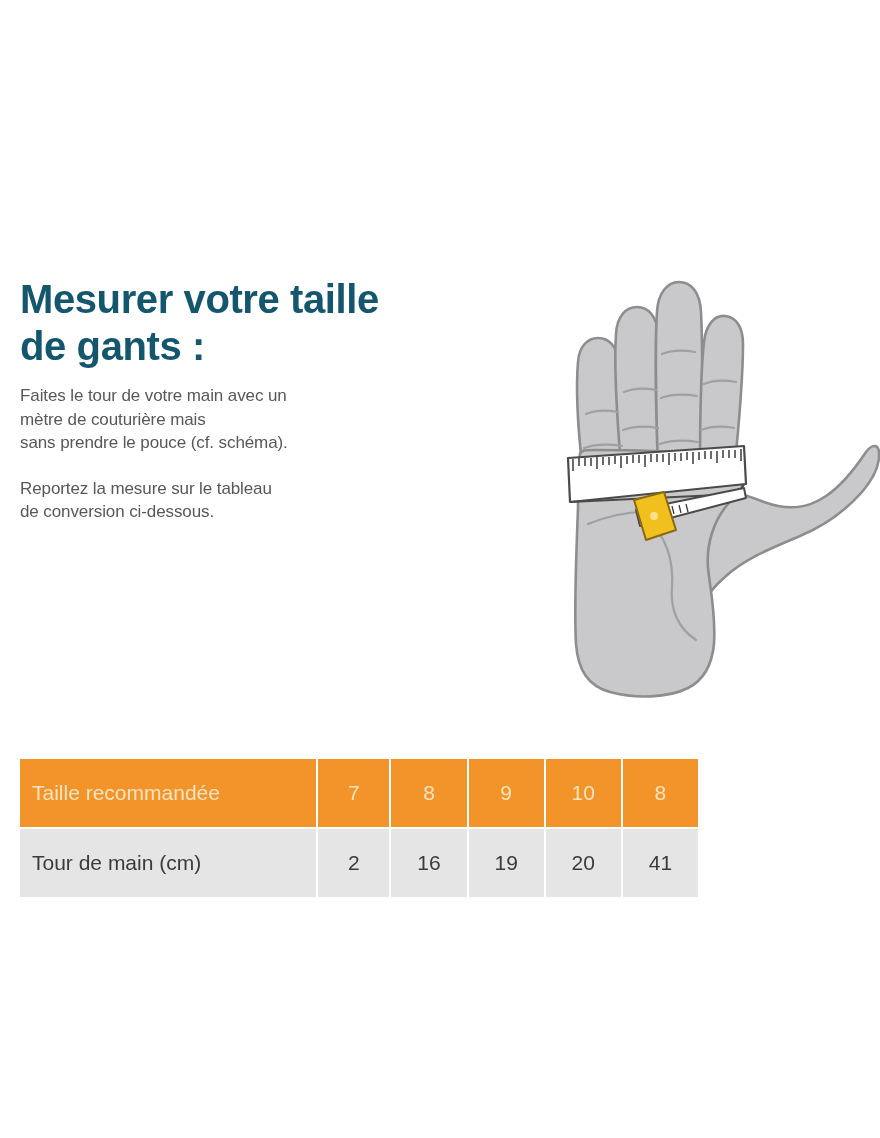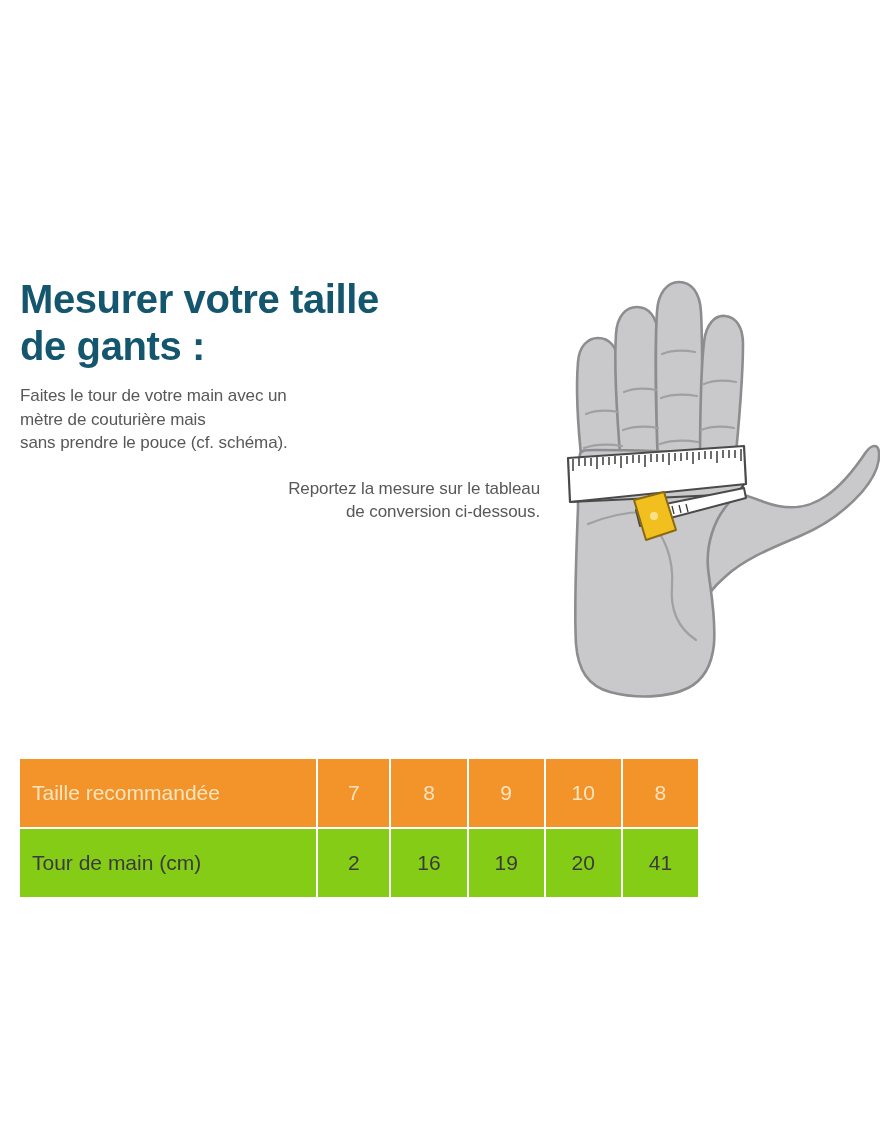--- a/index.html
+++ b/index.html
@@ -42,21 +42,21 @@
   }
 
   .para {
     color: #58585a;
     font-size: 17px;
     line-height: 1.38;
     margin: 0 0 22px 0;
     white-space: pre-line;
     letter-spacing: -0.1px;
   }
-  .para:last-child { margin-bottom: 16px; text-align: right; }
+  .para:last-child { margin-bottom: 16px; }
 
   
   .hand-figure {
     position: absolute;
     left: 548px;
     top: 258px;
     width: 332px;
     height: 452px;
   }
   .hand-figure svg { display: block; }
@@ -74,21 +74,21 @@
     padding: 12px;
     height: 44px;
     vertical-align: middle;
   }
   .size-table tr.head td {
     background: #F2942A;
     color: #FCE4C0;
     font-size: 21px;
   }
   .size-table tr.data td {
-    background: #84cc16;
+    background: #e5e5e5;
     color: #3b3b3d;
     font-size: 21px;
   }
   .lbl-cell {
     width: 336px;
     padding-left: 12px !important;
     text-align: left;
   }
   .num-cell {
     width: 64px;

